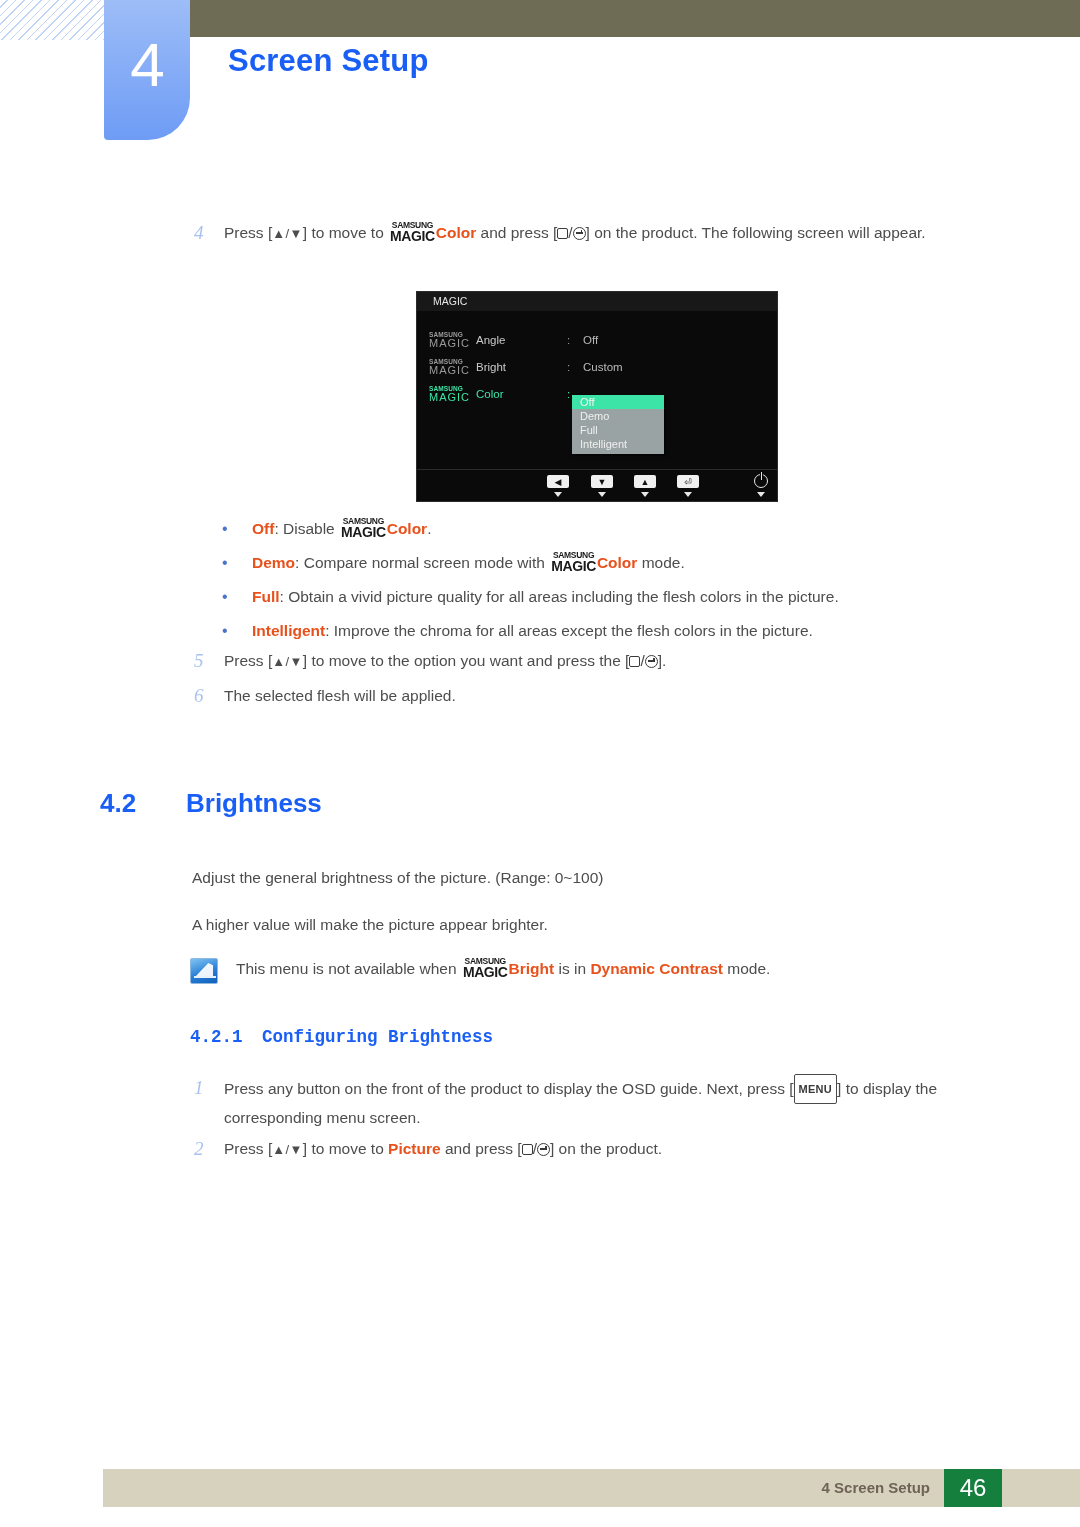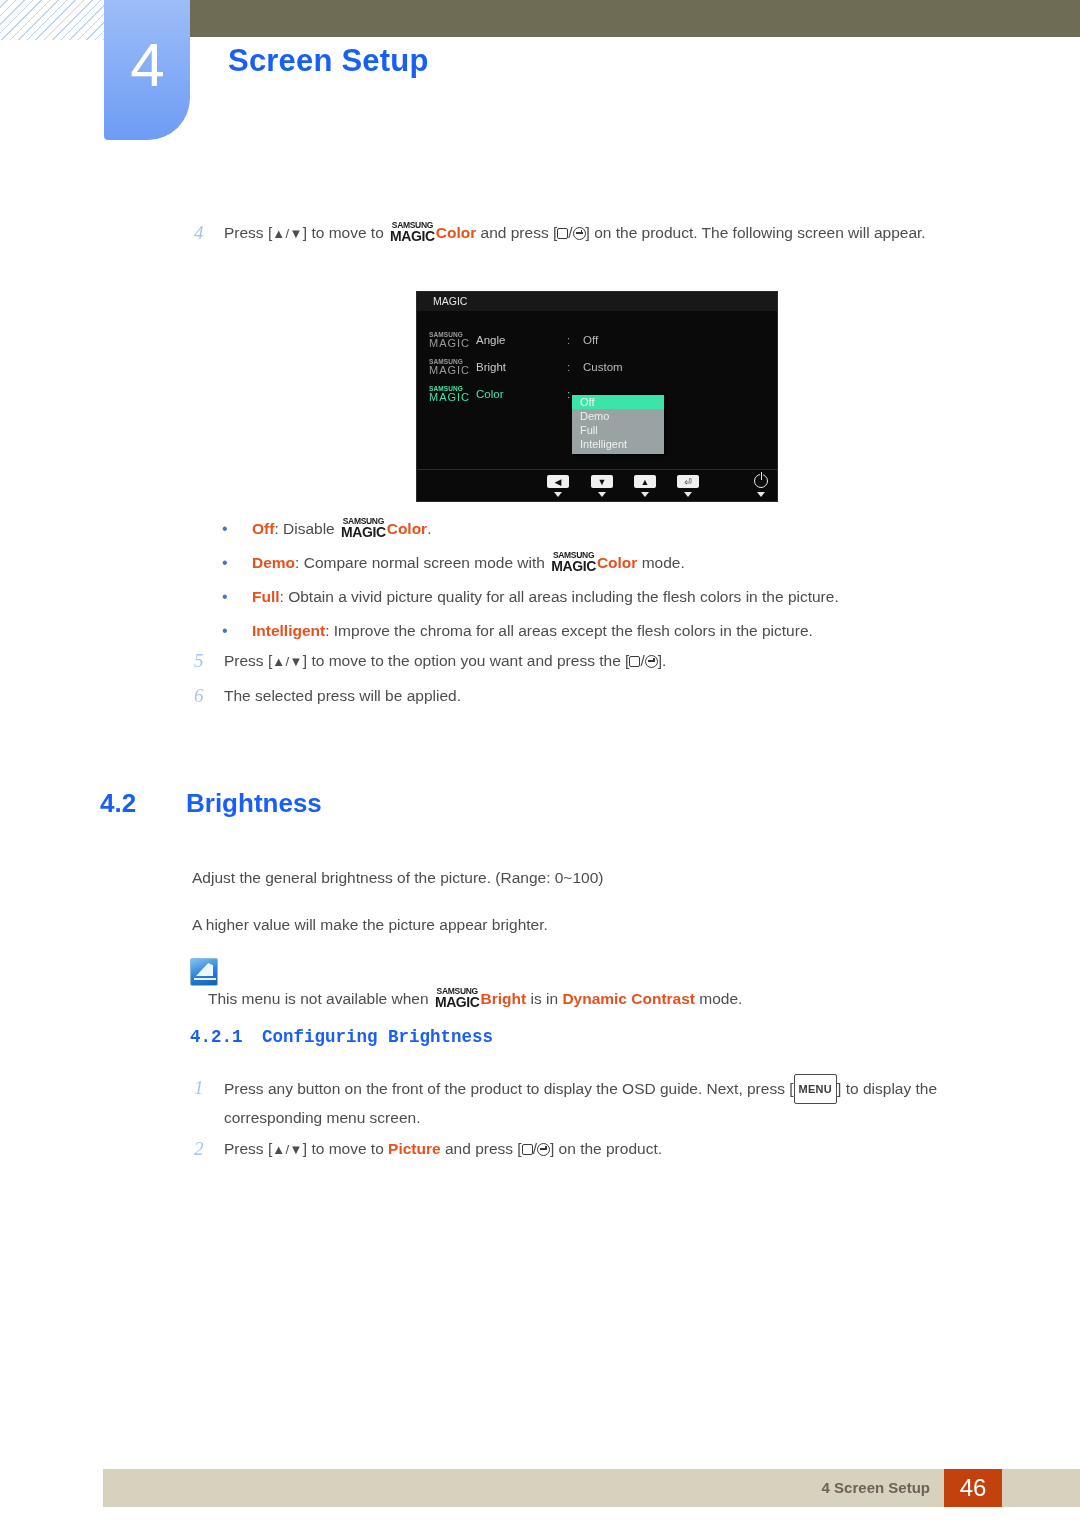--- a/index.html
+++ b/index.html
@@ -329,21 +329,20 @@
     line-height: 28px;
     color: #4d4d4d;
   }
 
   
   .note {
     position: absolute;
     left: 190px;
     display: flex;
     align-items: flex-start;
-    flex-direction: column;
   }
   .note-icon {
     flex: 0 0 28px;
     width: 28px; height: 26px;
     margin-top: 2px;
     background: linear-gradient(160deg,#7fc4f2 0%, #2a7fd6 55%, #1060b8 100%);
     border: 1px solid #8fb8e0;
     border-radius: 2px;
     position: relative;
     overflow: hidden;
@@ -385,21 +384,21 @@
     height: 44px;
     line-height: 38px;
     font-size: 15px;
     font-weight: bold;
     color: #6f6257;
   }
   .page-badge {
     position: absolute;
     right: 78px; top: 0;
     width: 58px; height: 38px;
-    background: #c2410c;
+    background: #15803d;
     color: #ffffff;
     font-size: 24px;
     line-height: 38px;
     text-align: center;
   }
 </style>
 </head>
 <body>
 
 <div class="page">
@@ -509,21 +508,21 @@
     </div>
   </div>
 
   <div class="step" style="position:absolute; left:180px; top:647px; width:830px;">
     <div class="step-num">5</div>
     <div class="step-body"><span>Press [</span><span class="keycap">▲</span><span class="keycap">/</span><span class="keycap">▼</span><span>] to move to the option you want and press the [</span><span class="glyph-sq"></span><span>/</span><span class="glyph-ent"></span><span>].</span></div>
   </div>
 
   <div class="step" style="position:absolute; left:180px; top:682px; width:830px;">
     <div class="step-num">6</div>
-    <div class="step-body">The selected press will be applied.</div>
+    <div class="step-body">The selected flesh will be applied.</div>
   </div>
 
   <div class="sec-h2" style="left:100px; top:788px;">
     <span class="n">4.2</span>
     <span class="t">Brightness</span>
   </div>
 
   <div class="para" style="top:864px;">Adjust the general brightness of the picture. (Range: 0~100)</div>
   <div class="para" style="top:911px;">A higher value will make the picture appear brighter.</div>
 

